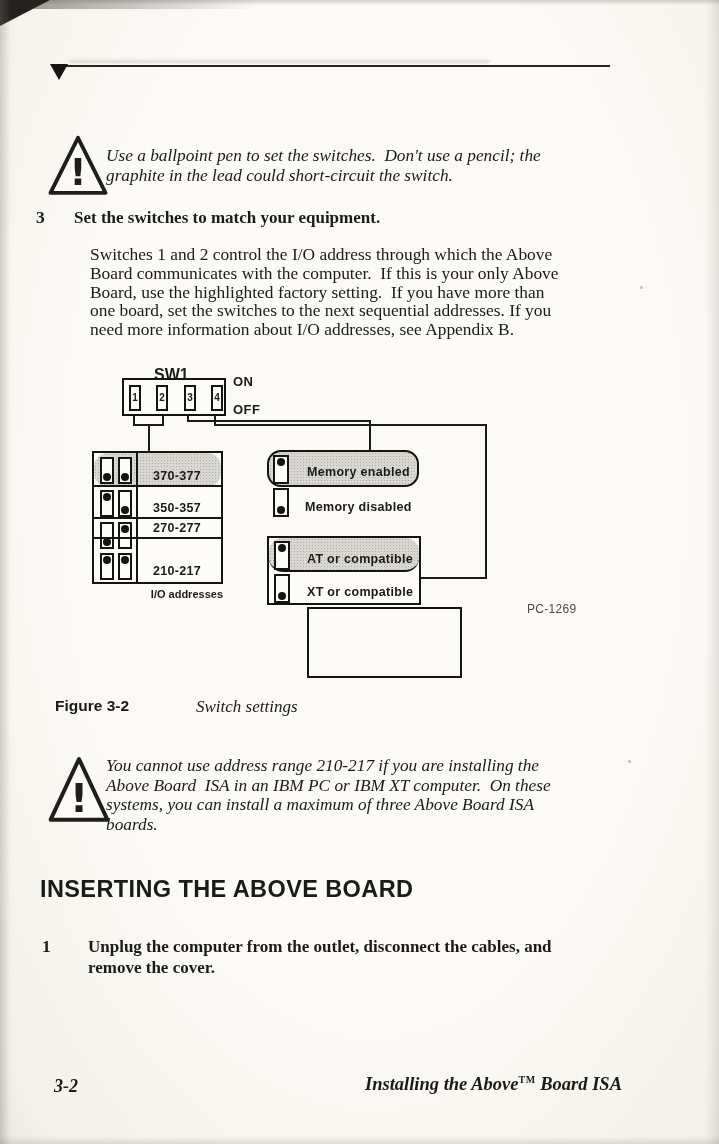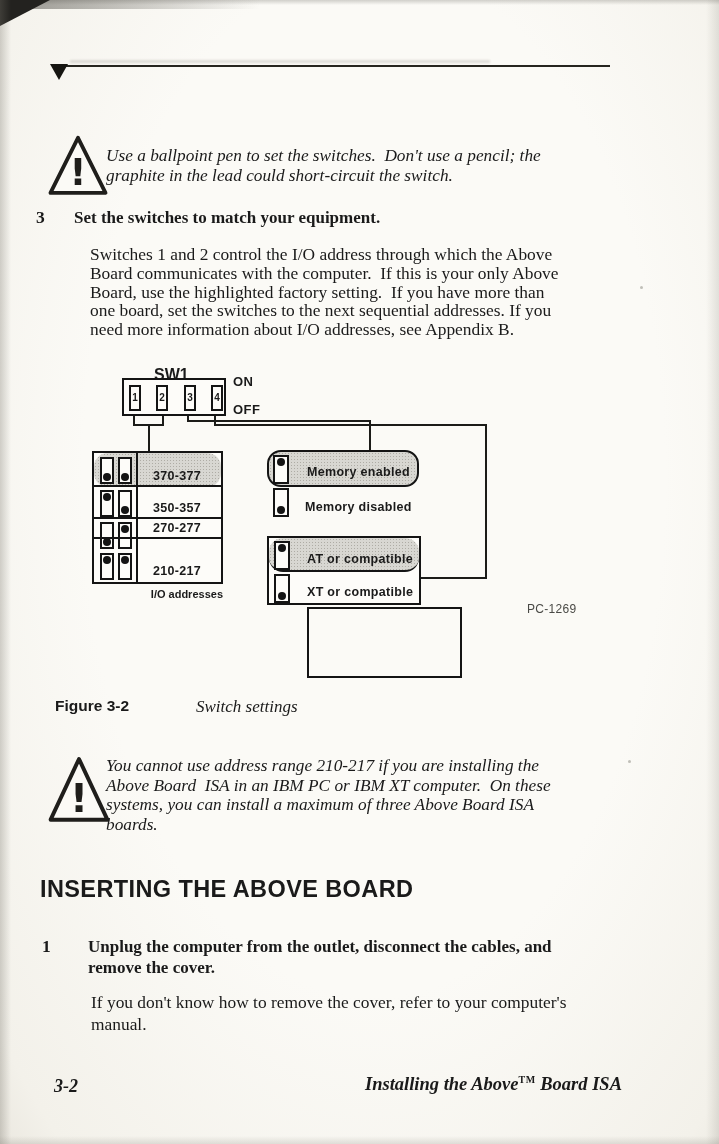--- a/index.html
+++ b/index.html
@@ -184,19 +184,17 @@
   <div class="abs warn-text" style="left:106px;top:756px;">You cannot use address range 210-217 if you are installing the
 Above Board  ISA in an IBM PC or IBM XT computer.  On these
 systems, you can install a maximum of three Above Board ISA
 boards.</div>
 
   <div class="abs section-heading" style="left:40px;top:876px;">INSERTING THE ABOVE BOARD</div>
 
   <div class="abs step-num" style="left:42px;top:936px;">1</div>
   <div class="abs step-title" style="left:88px;top:936px;">Unplug the computer from the outlet, disconnect the cables, and
 remove the cover.</div>
-  <div class="abs step-body" style="left:91px;top:991px;">If you don't know how to remove the cover, refer to your computer's
-manual.</div>
 
   <div class="abs footer-page" style="left:54px;top:1076px;">3-2</div>
   <div class="abs footer-title" style="left:311px;top:1074px;width:311px;"><span>Installing the Above</span><sup>TM</sup><span> Board ISA</span></div>
 
 </div>
 
 </body></html>

